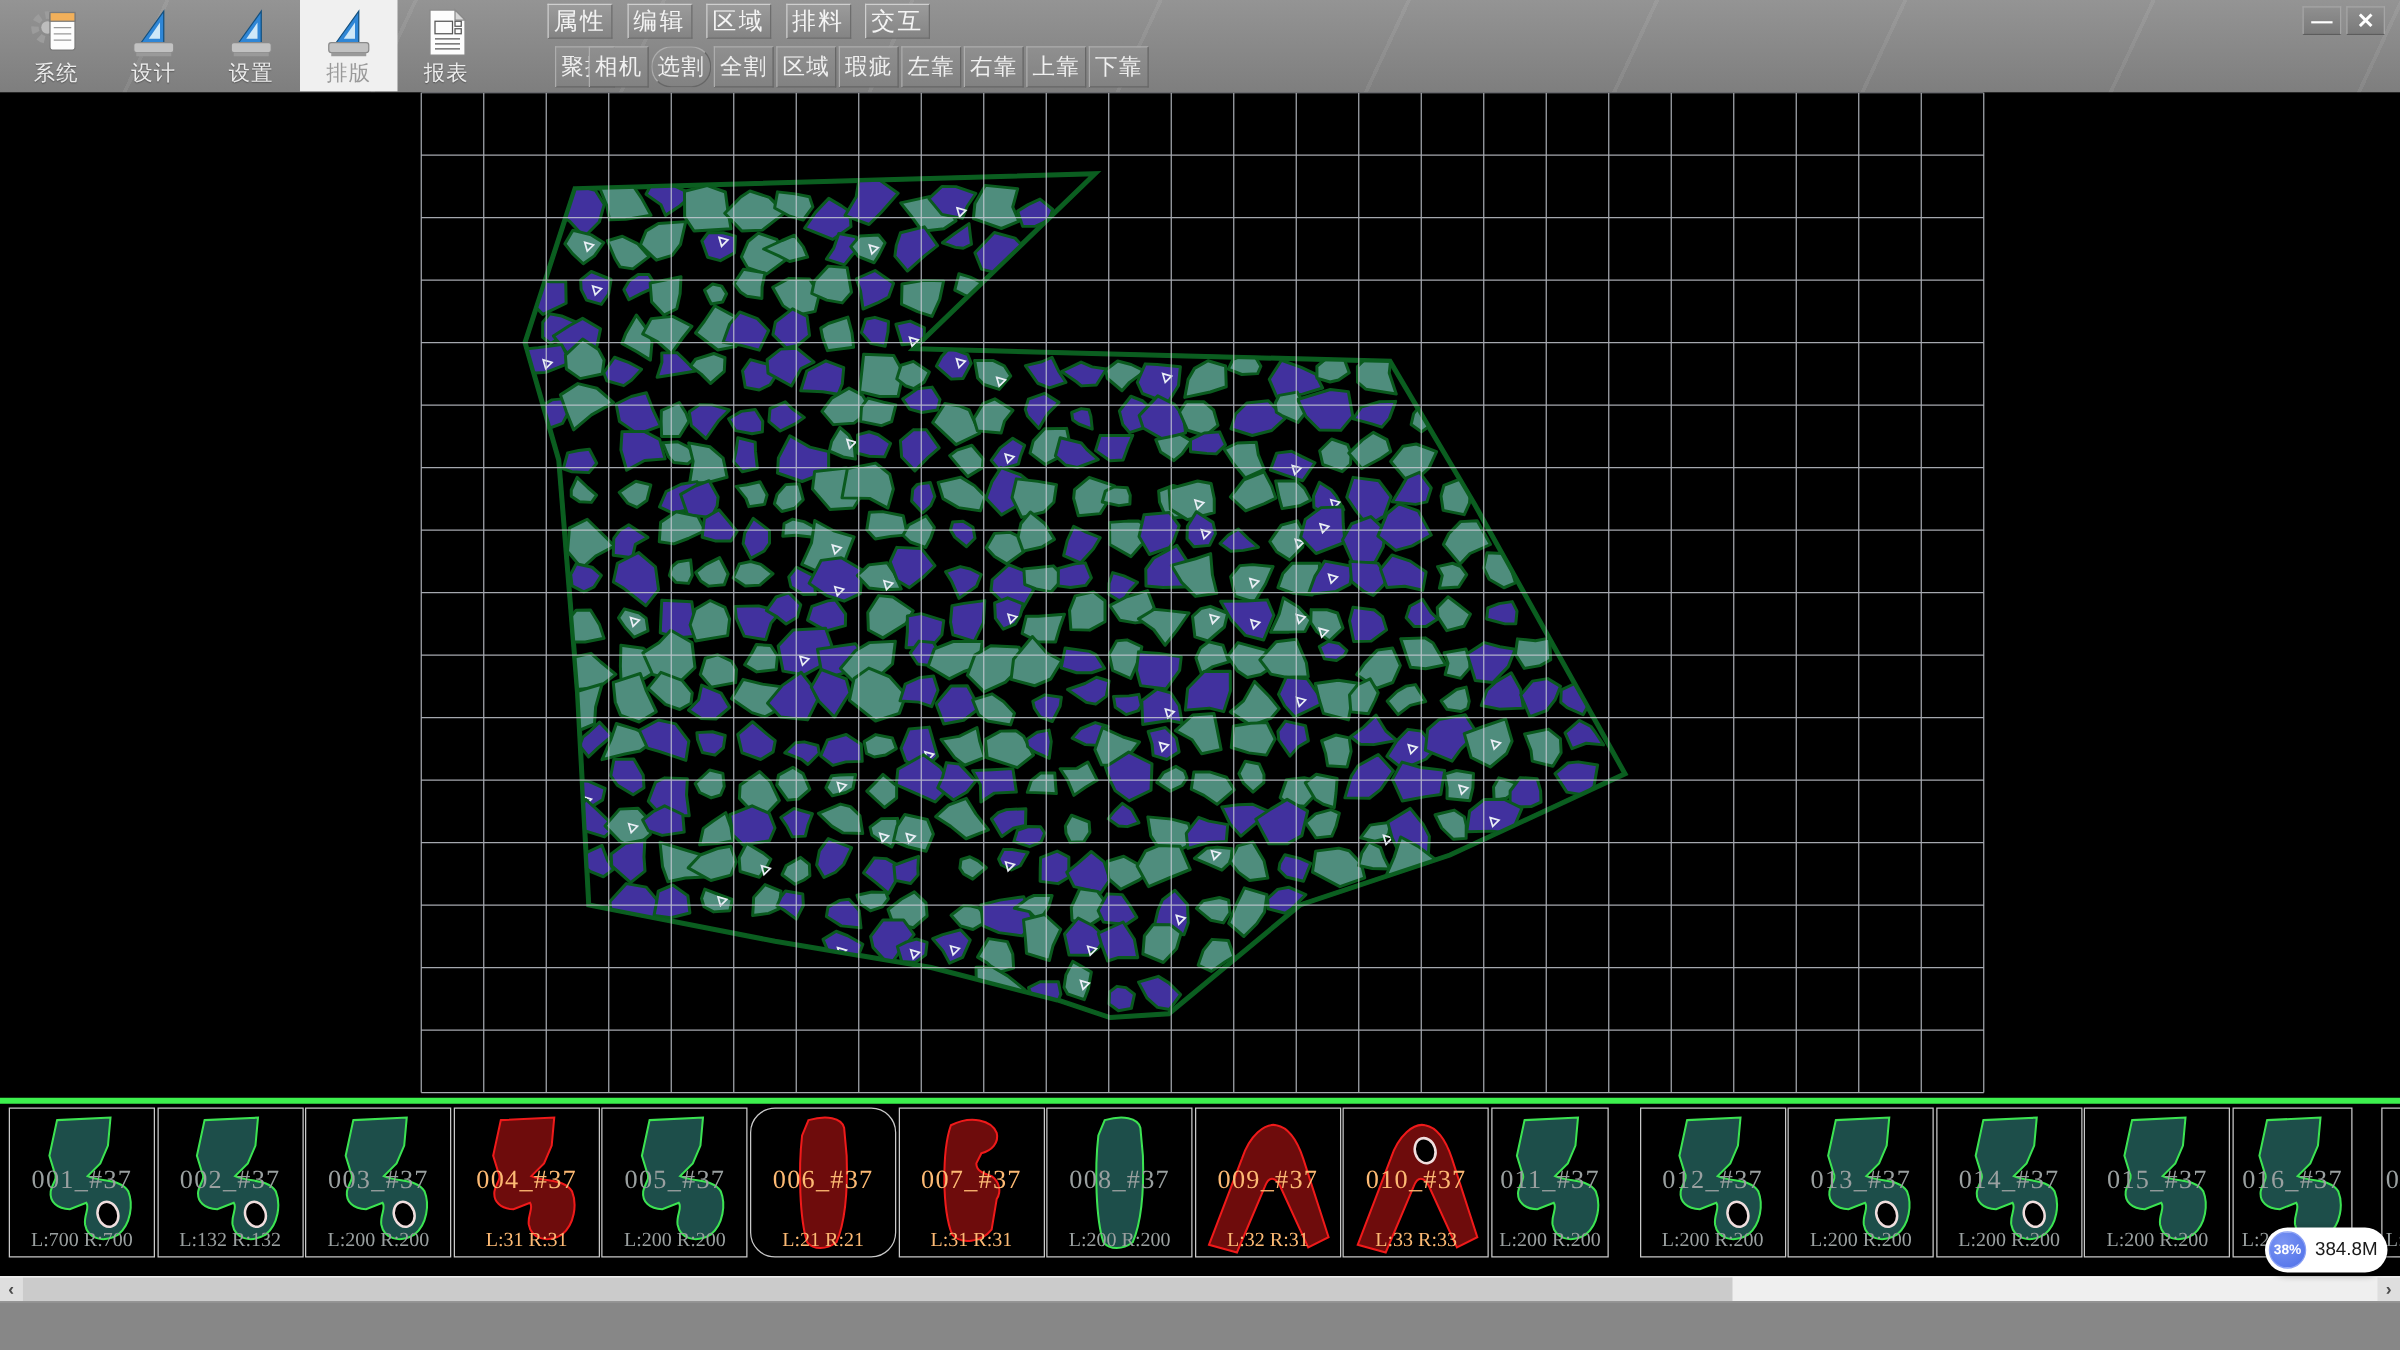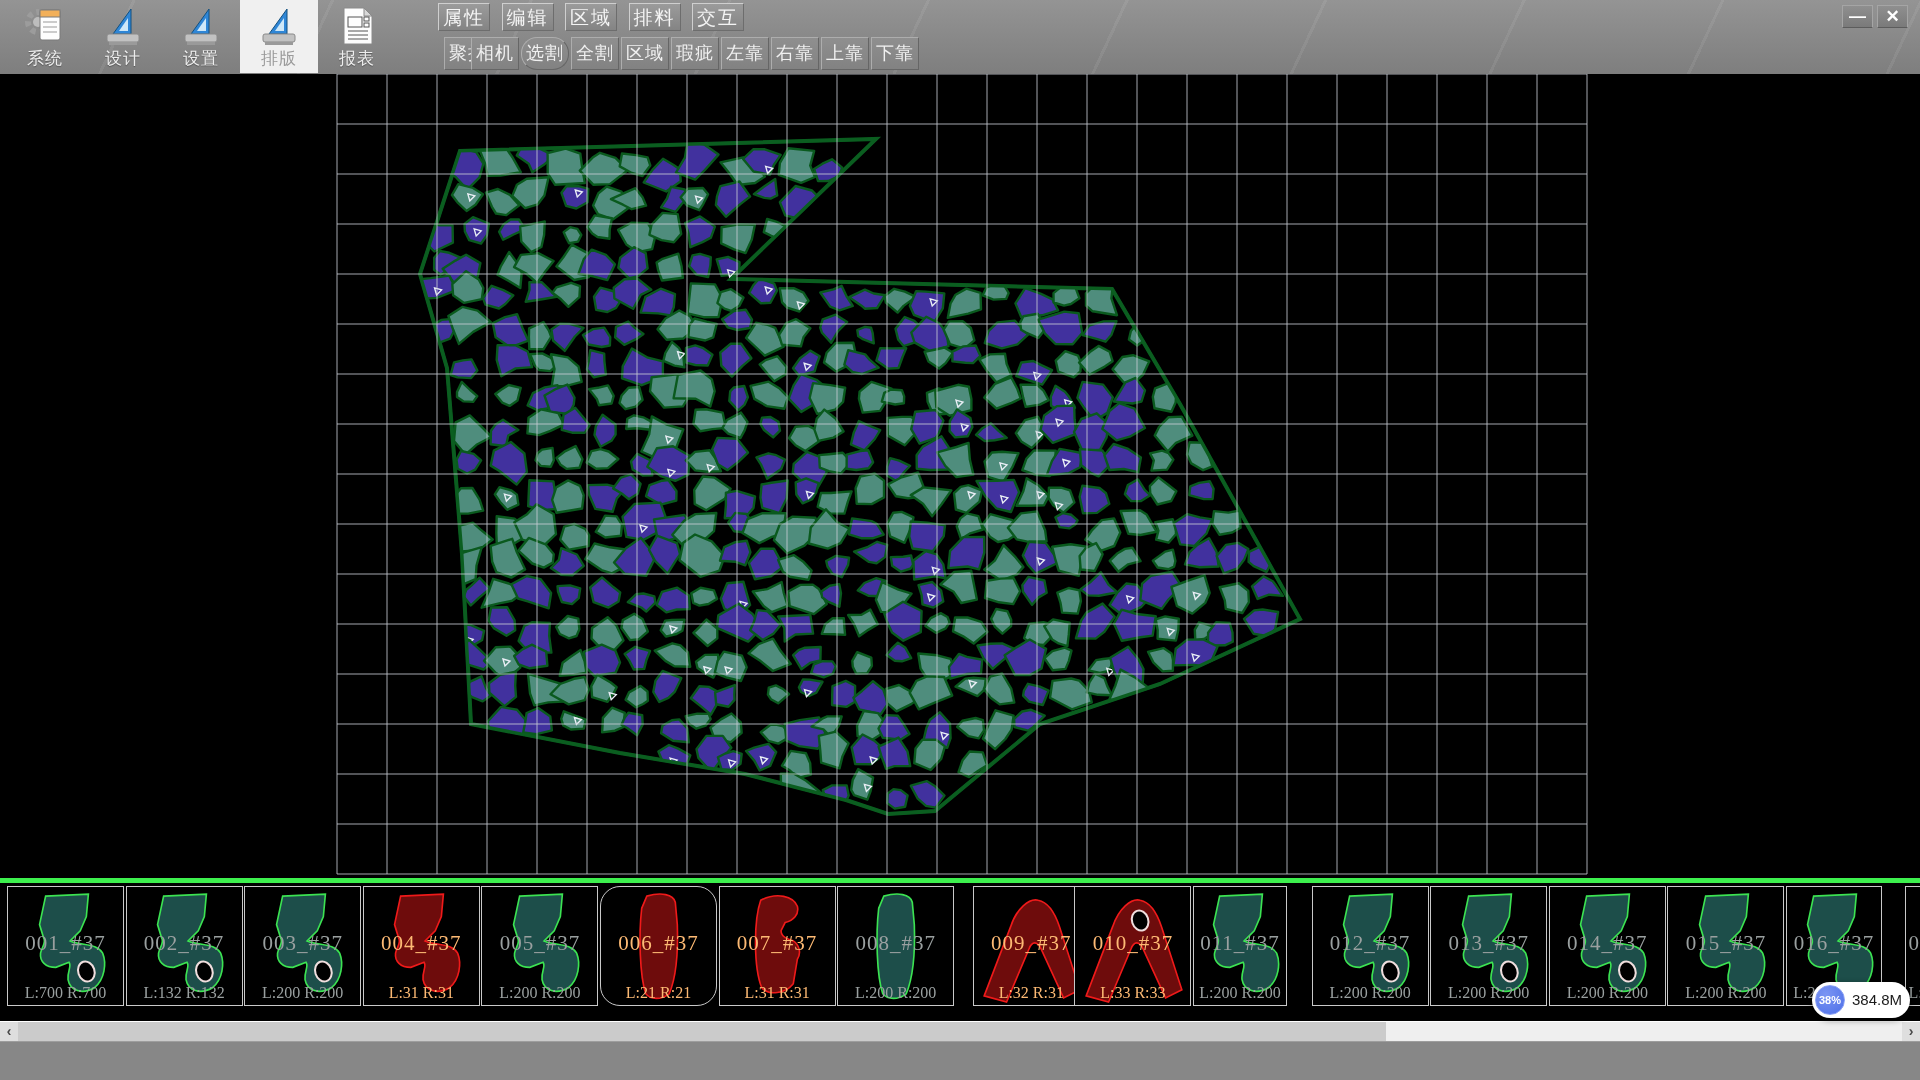--- a/index.html
+++ b/index.html
@@ -639,21 +639,21 @@
         <div class="big">007_#37</div>
         <div class="sub">L:31 R:31</div>
       </div>
       <div class="cell" style="left: 837.2px; width: 117px;">
         <svg class="thumb" width="104" height="114" viewBox="0 0 100 112">
           <path d="M38,6 C52,2 64,4 66,12 L68,34 C69,64 66,88 60,102 C52,108 42,108 37,102 C31,84 30,44 33,18 Z" fill="#1d4e4a" stroke="#3ce352" stroke-width="1.6"></path>
         </svg>
         <div class="big">008_#37</div>
         <div class="sub">L:200 R:200</div>
       </div>
-      <div class="cell greenlbl" style="left: 955.8px; width: 117px; margin-left: 17px;">
+      <div class="cell greenlbl" style="left: 955.8px; width: 117px;">
         <svg class="thumb" width="104" height="114" viewBox="0 0 100 112">
           <path d="M4,104 L30,36 C36,18 48,8 57,10 C68,12 74,24 78,36 L98,98 L82,106 L60,58 C56,50 51,50 48,58 L26,110 Z" fill="#6e0c0c" stroke="#ef1a1a" stroke-width="1.6"></path>
         </svg>
         <div class="big">009_#37</div>
         <div class="sub">L:32 R:31</div>
       </div>
       <div class="cell greenlbl" style="left: 1074.4px; width: 117px;">
         <svg class="thumb" width="104" height="114" viewBox="0 0 100 112">
           <path d="M4,104 L30,36 C36,18 48,8 57,10 C68,12 74,24 78,36 L98,98 L82,106 L60,58 C56,50 51,50 48,58 L26,110 Z" fill="#6e0c0c" stroke="#ef1a1a" stroke-width="1.6"></path>
           <ellipse cx="57" cy="30" rx="8" ry="10" transform="rotate(-18 57 30)" fill="#000" stroke="#f0dede" stroke-width="2"></ellipse>

